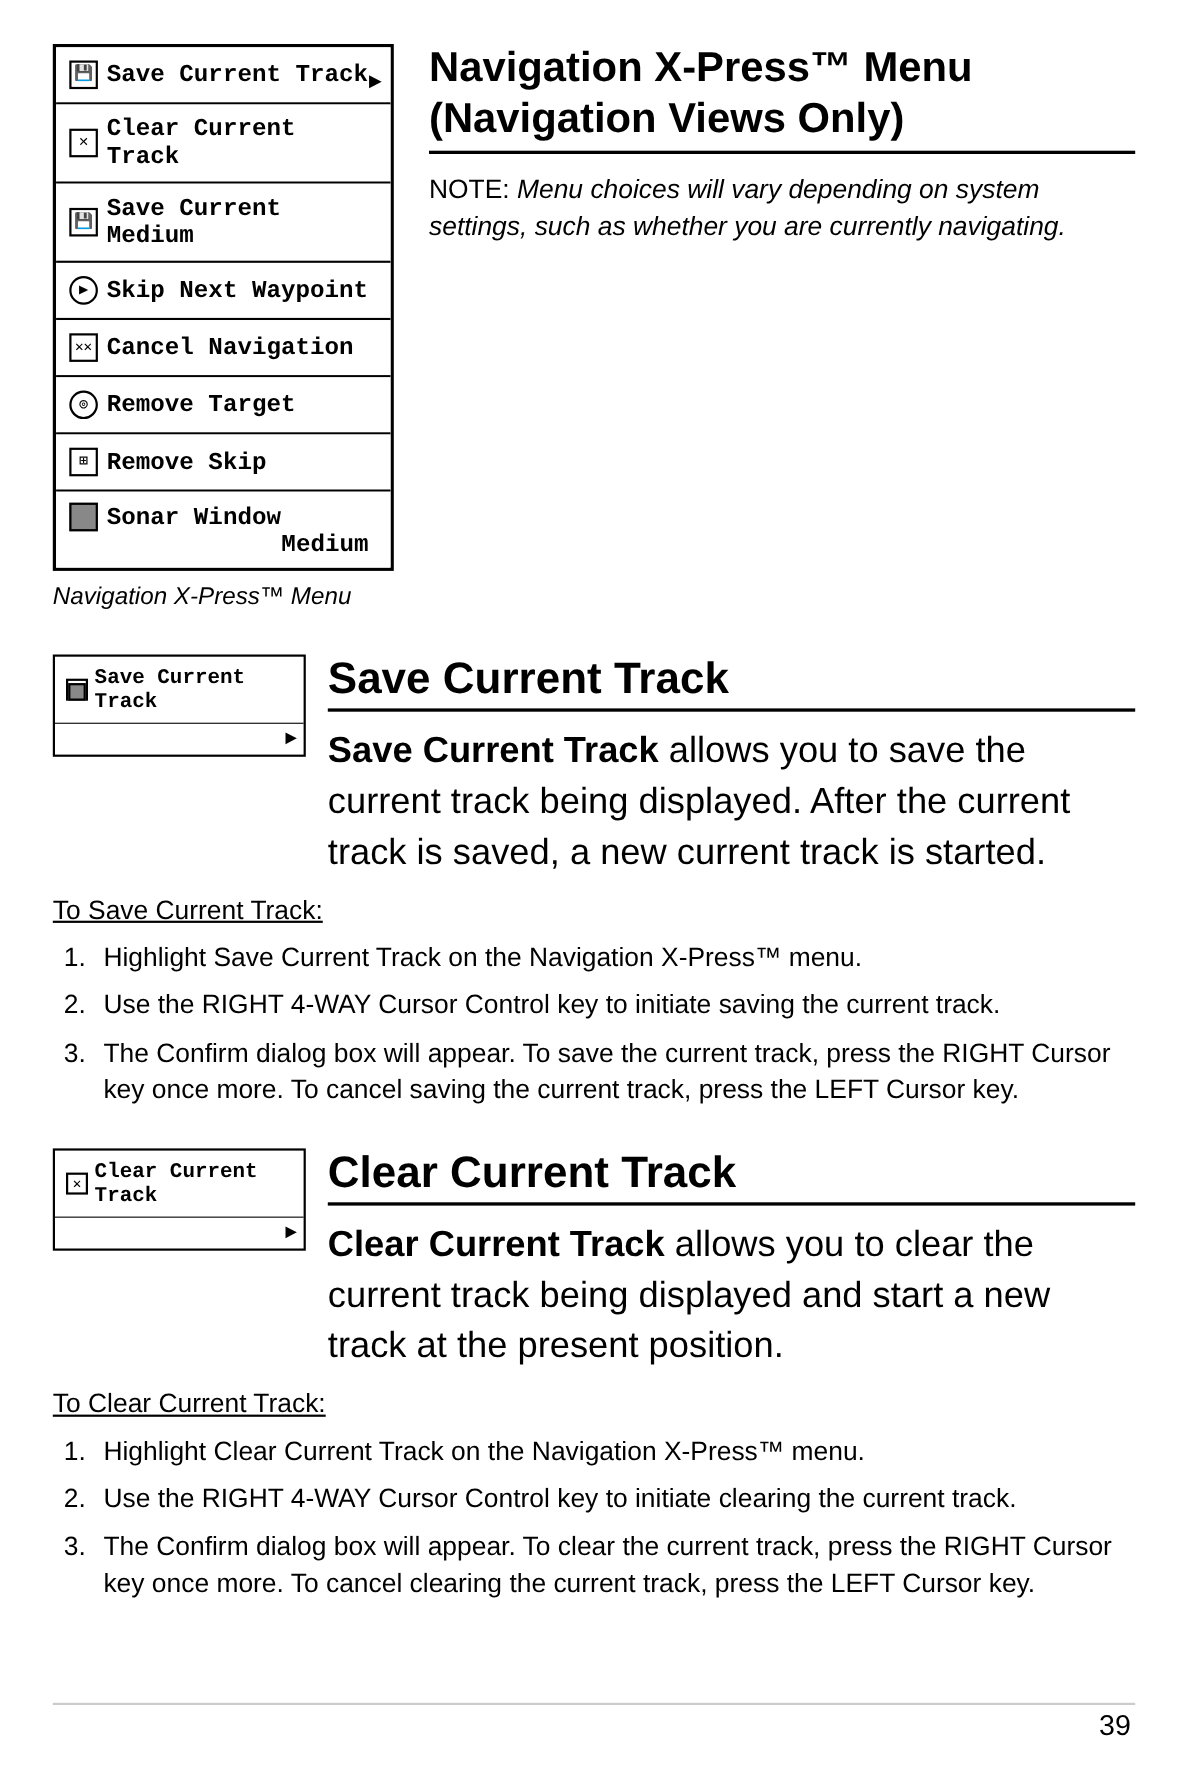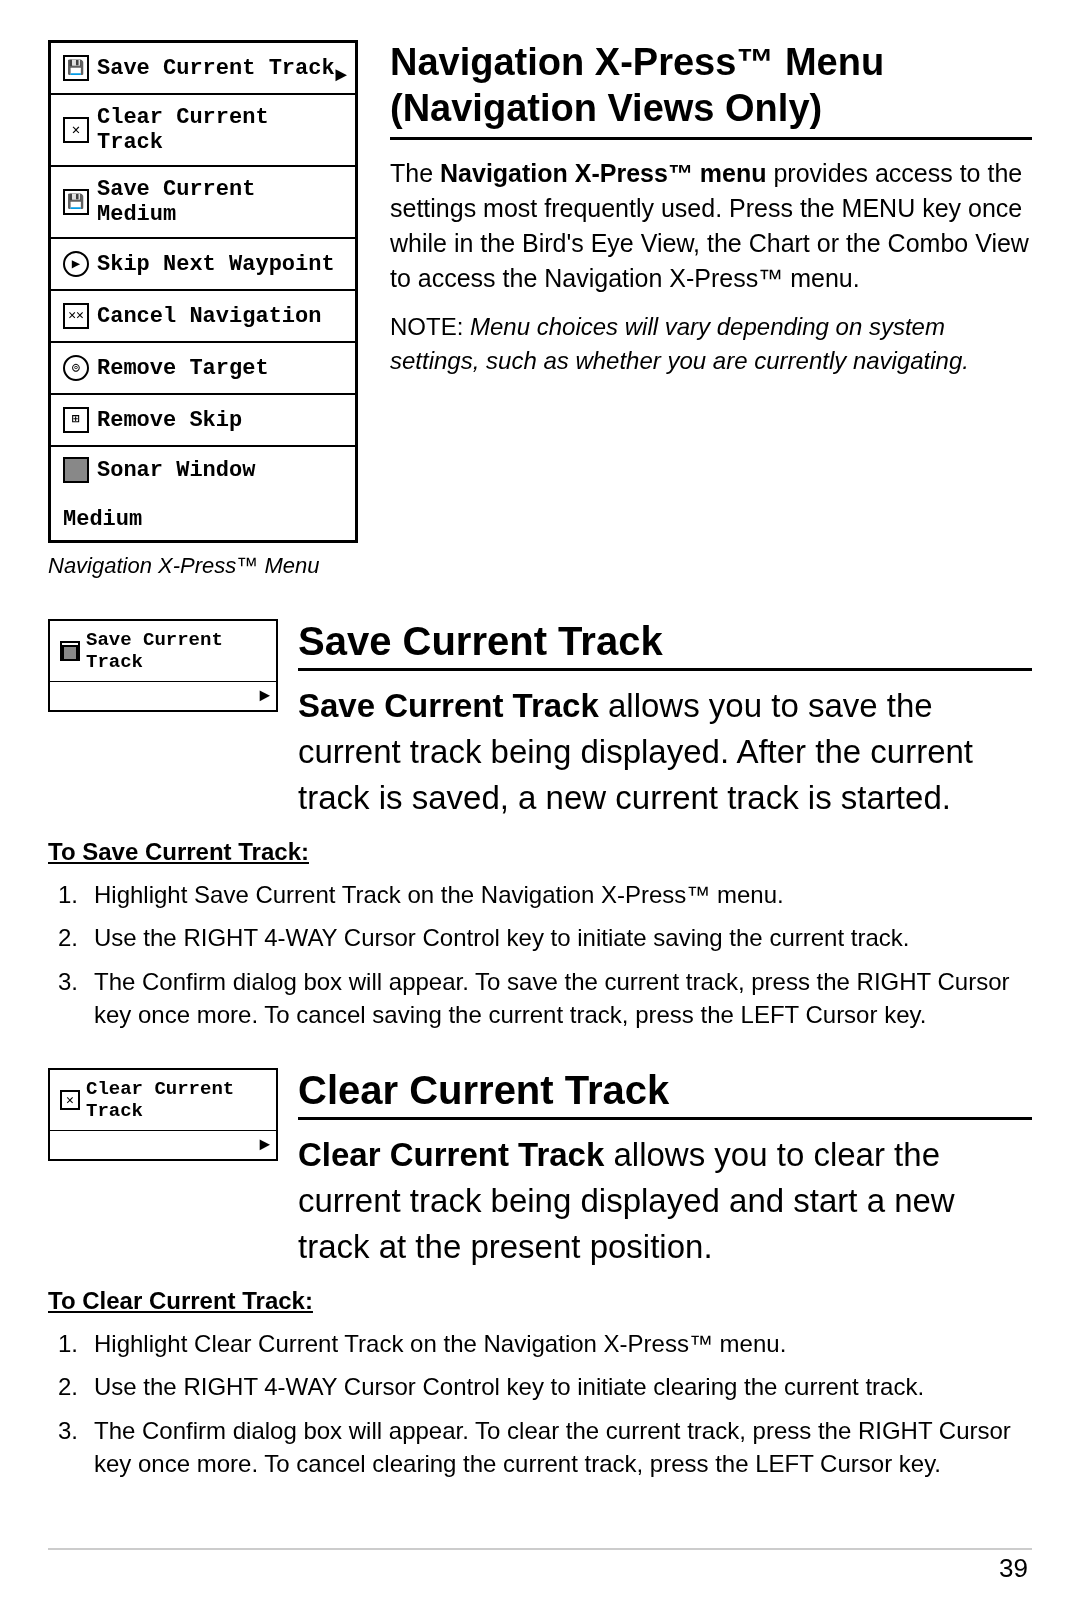--- a/index.html
+++ b/index.html
@@ -173,21 +173,21 @@
       font-size: 33px;
       line-height: 1.4;
     }
 
     .feature-desc b {
       font-weight: bold;
     }
 
     .sub-heading {
       font-size: 24px;
-      font-weight: bold;
+      font-weight: normal;
       text-decoration: underline;
       margin-bottom: 12px;
       margin-top: 4px;
     }
 
     .steps-list {
       list-style: none;
       padding: 0;
       margin: 0 0 0 10px;
     }
@@ -311,42 +311,39 @@
         <div class="menu-item">
           <span class="u-icon circle" style="font-size:13px;">◎</span>
           <span class="menu-label">Remove Target</span>
         </div>
 
         <div class="menu-item">
           <span class="u-icon" style="font-size:13px;">⊞</span>
           <span class="menu-label">Remove Skip</span>
         </div>
 
-        <div class="menu-item double-row menu-item-last" style="align-items:flex-start; padding-bottom:8px;gap:24px;">
+        <div class="menu-item double-row menu-item-last" style="align-items:flex-start; padding-bottom:8px;">
           <div style="display:flex;align-items:center;">
             <span class="u-icon filled" style="font-size:11px;color:#fff;"></span>
             <span class="menu-label">Sonar Window</span>
           </div>
-          <div style="width:100%;text-align:left;padding-right:8px;">
+          <div style="width:100%;text-align:right;padding-right:8px;">
             <span>Medium</span>
           </div>
         </div>
 
       </div>
       <div class="menu-caption">Navigation X-Press™ Menu</div>
     </div>
 
     <div class="top-right">
       <div class="section-title">
         <span>Navigation X-Press™ Menu</span>
         <span class="title-sub">(Navigation Views Only)</span>
       </div>
-      <p class="desc-text">
-        The <b>Navigation X-Press™ menu</b> provides access to the settings most frequently used. Press the MENU key once while in the Bird's Eye View, the Chart or the Combo View to access the Navigation X-Press™ menu.
-      </p>
       <p class="note-text">
         <b>NOTE:</b>  Menu choices will vary depending on system settings, such as whether you are currently navigating.
       </p>
     </div>
 
   </div>
 
   <div class="feature-section">
     <div class="feature-header">
 

